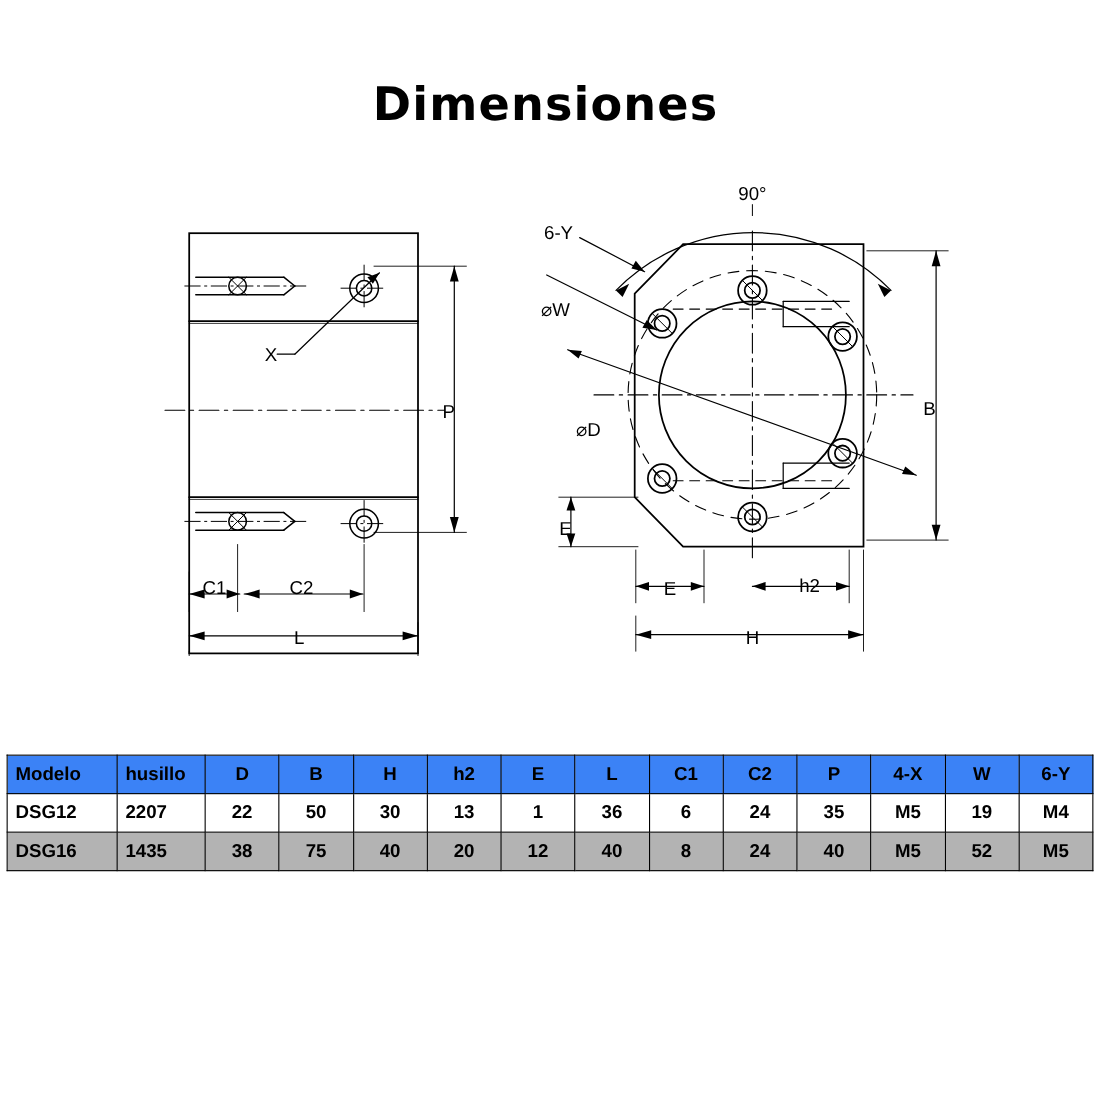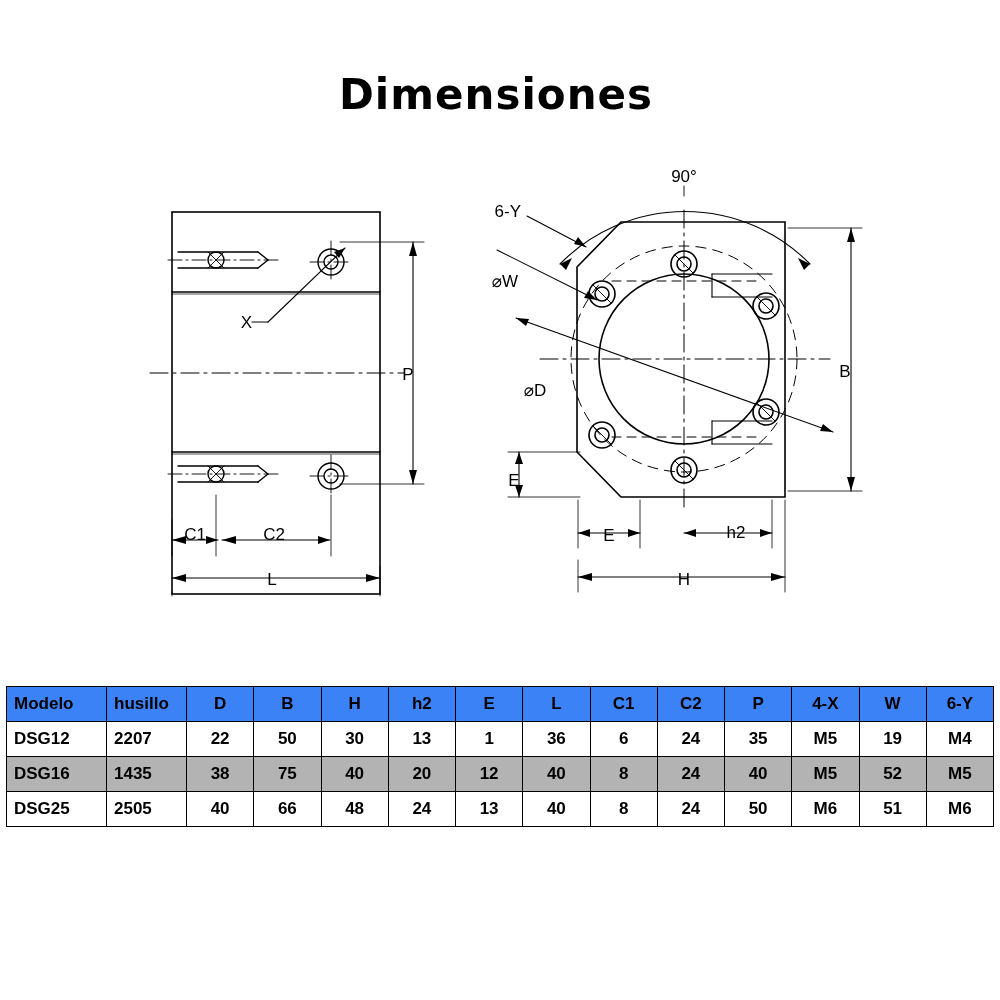--- a/index.html
+++ b/index.html
@@ -314,33 +314,17 @@
           <td>20</td>
           <td>12</td>
           <td>40</td>
           <td>8</td>
           <td>24</td>
           <td>40</td>
           <td>M5</td>
           <td>52</td>
           <td>M5</td>
         </tr>
-        <tr>
-          <td class="col-modelo">DSG25</td>
-          <td class="col-husillo">2505</td>
-          <td>40</td>
-          <td>66</td>
-          <td>48</td>
-          <td>24</td>
-          <td>13</td>
-          <td>40</td>
-          <td>8</td>
-          <td>24</td>
-          <td>50</td>
-          <td>M6</td>
-          <td>51</td>
-          <td>M6</td>
-        </tr>
       </tbody>
     </table>
   </div>
 
 </div>
 
 </body></html>

